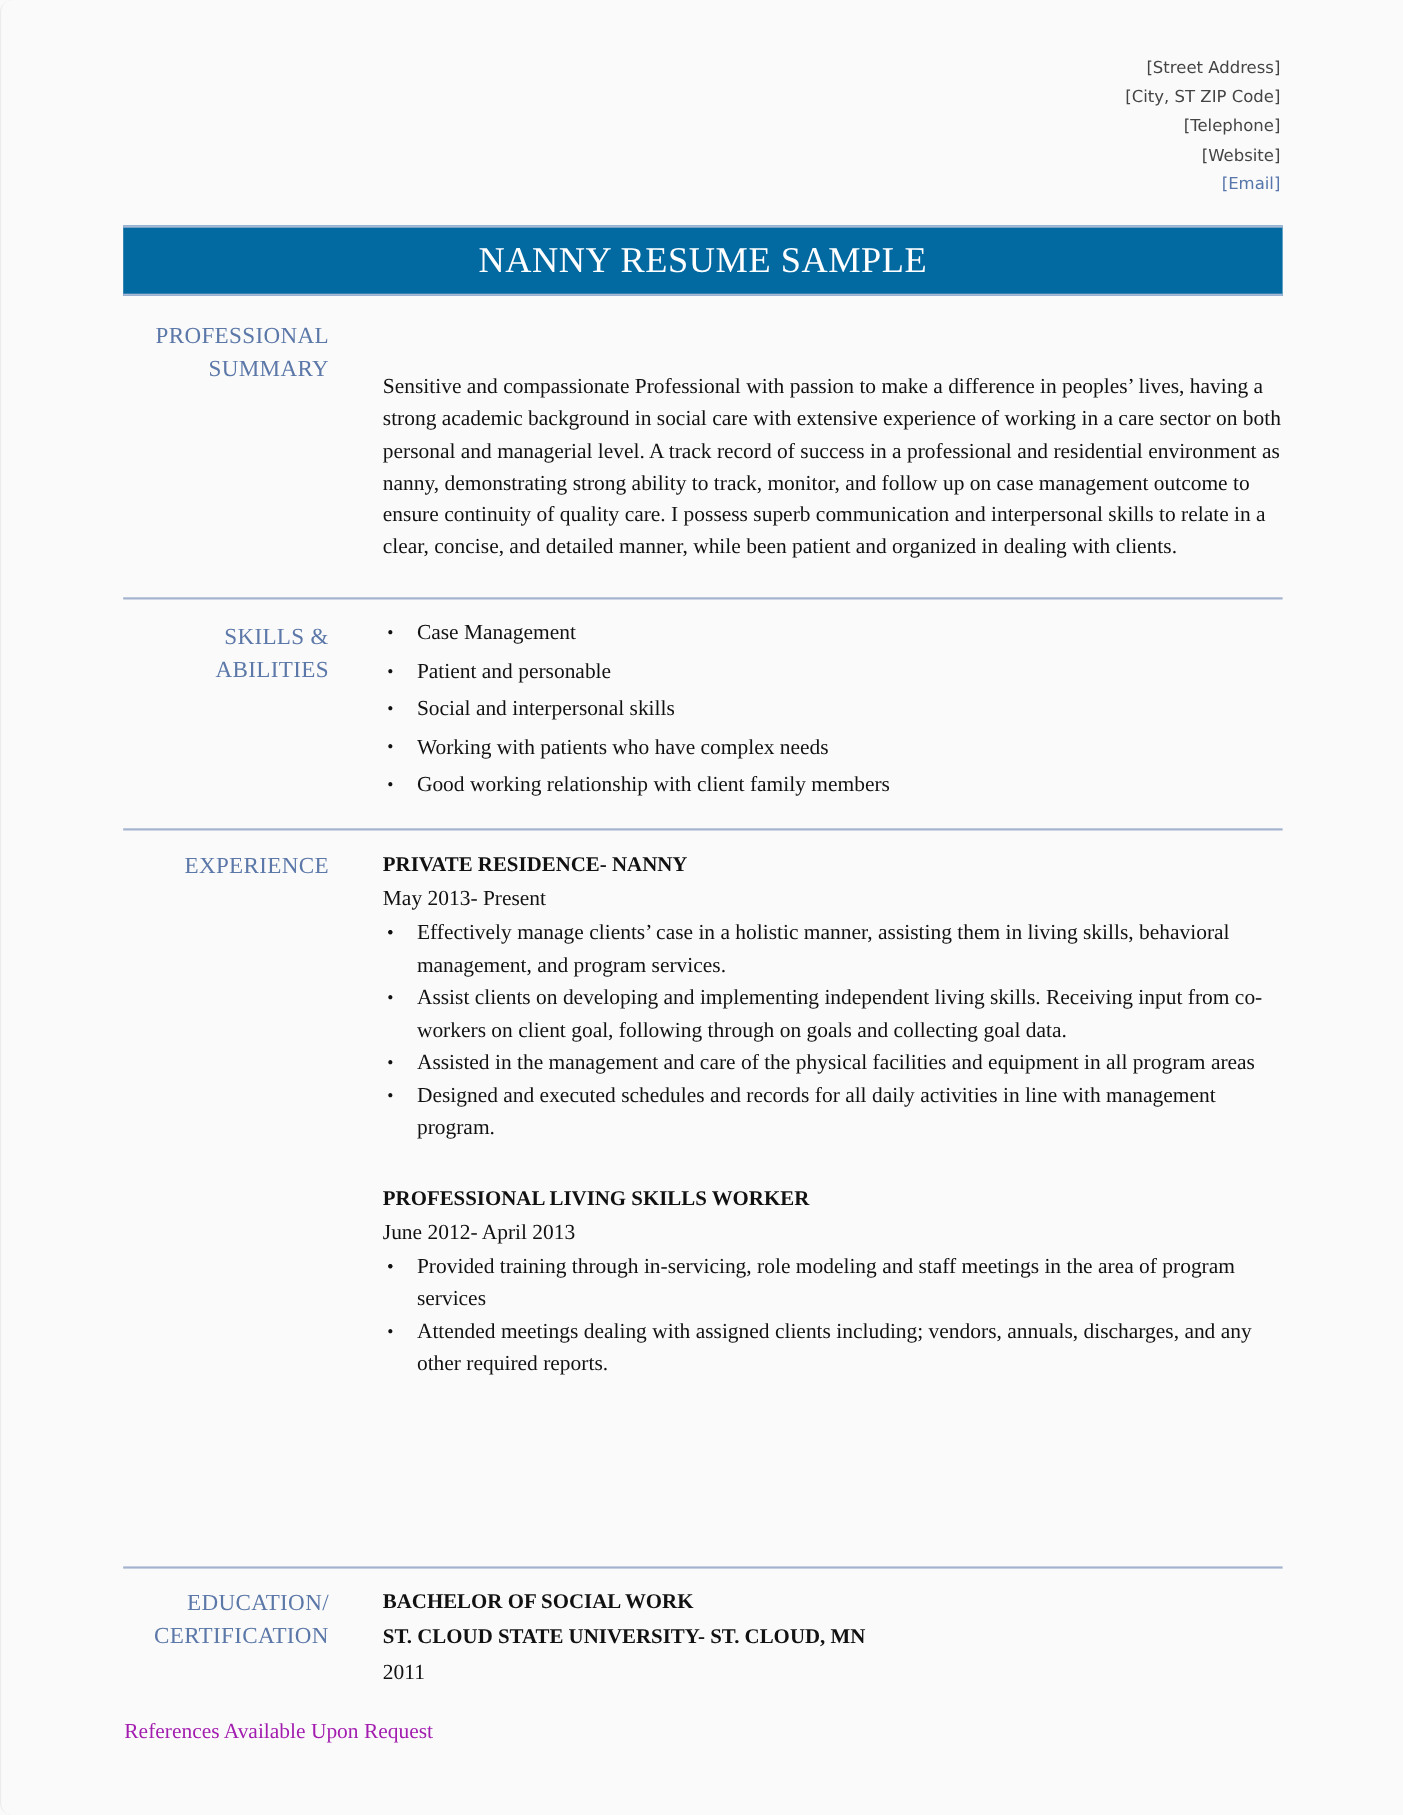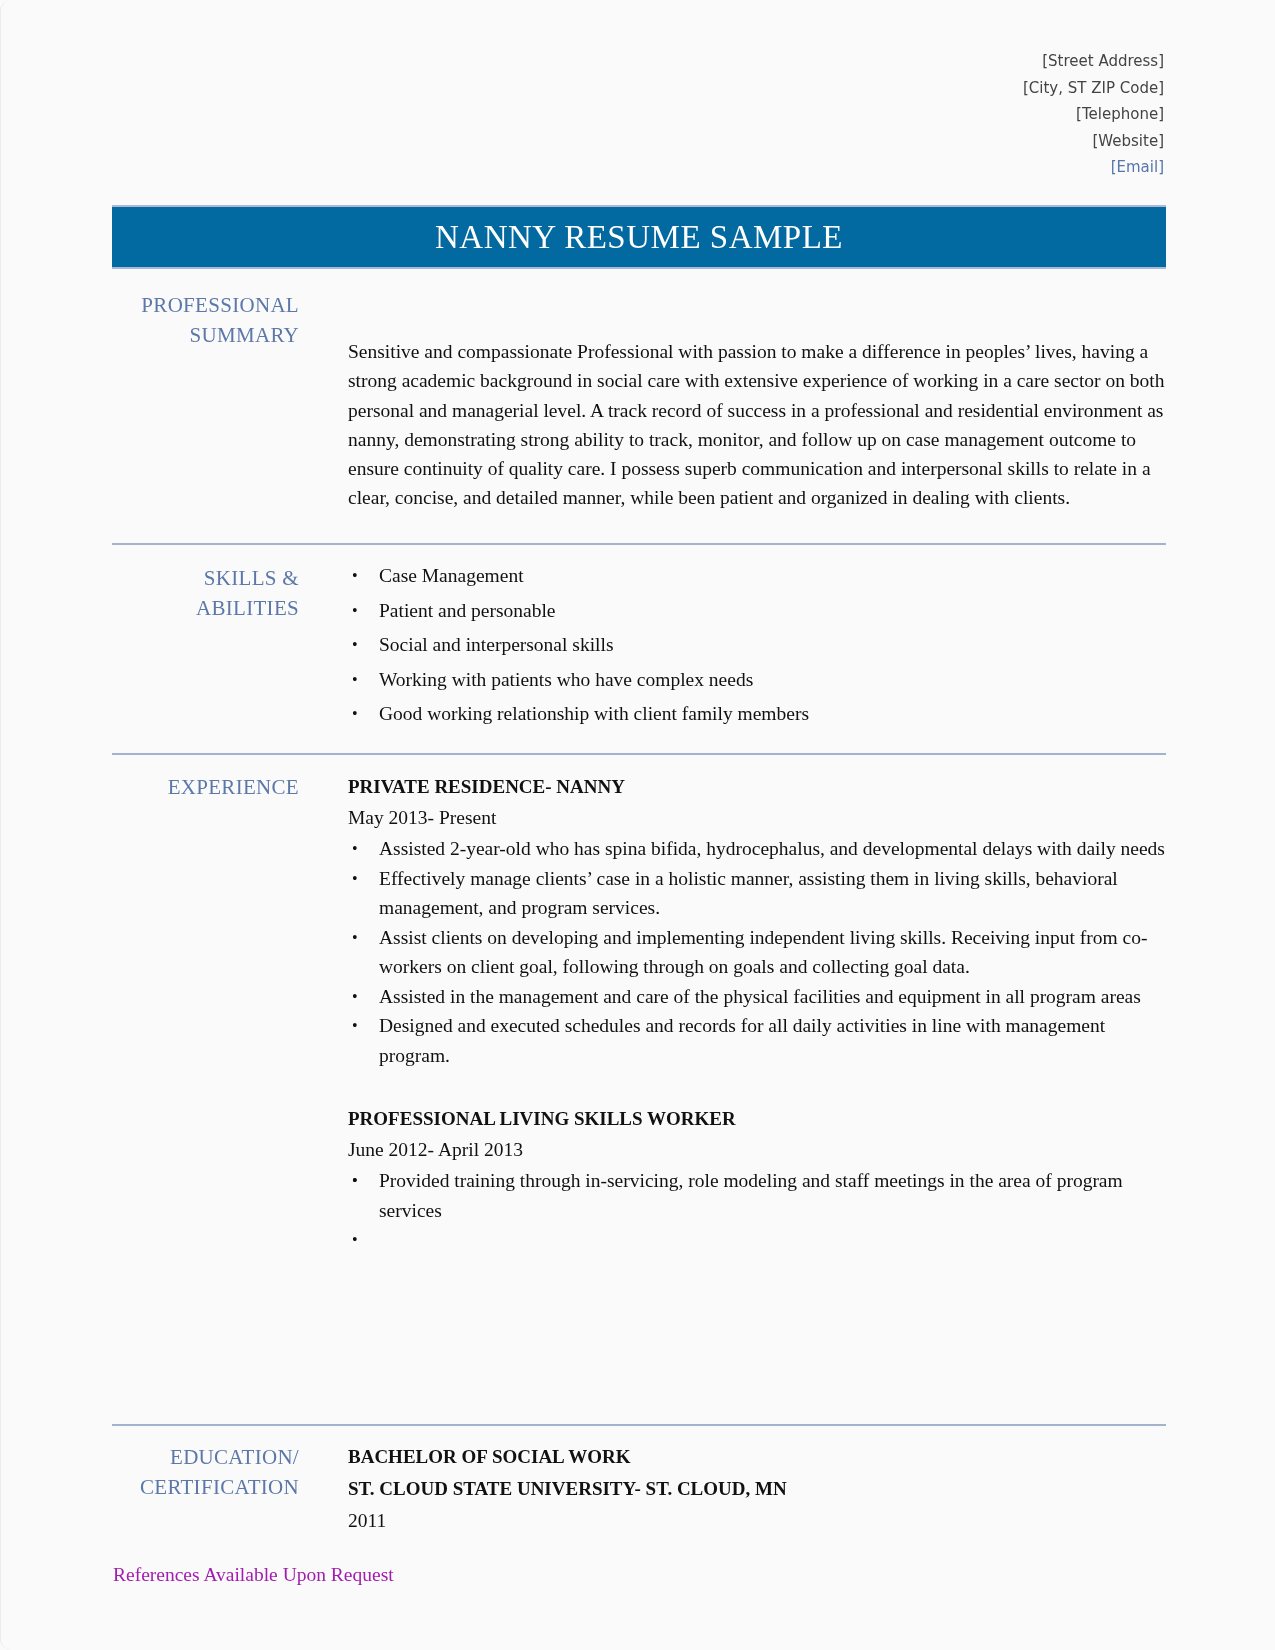--- a/index.html
+++ b/index.html
@@ -185,34 +185,34 @@
 
   <div class="divider" style="top:753px;"></div>
 
   <div class="section" style="top:772px;">
     <div class="label" style="top:0;">EXPERIENCE</div>
     <div class="content" style="top:0;">
       <div>
         <div class="job-title">PRIVATE RESIDENCE- NANNY</div>
         <div class="job-dates">May 2013- Present</div>
         <ul class="bullets exp">
-          <li><span class="dot">•</span><span>Assisted 2-year-old who has spina bifida, hydrocephalus, and developmental delays with daily needs</span></li>
+          <li><span class="dot">•</span></li>
           <li><span class="dot">•</span><span>Effectively manage clients’ case in a holistic manner, assisting them in living skills, behavioral management, and program services.</span></li>
           <li><span class="dot">•</span><span>Assist clients on developing and implementing independent living skills. Receiving input from co-workers on client goal, following through on goals and collecting goal data.</span></li>
           <li><span class="dot">•</span><span>Assisted in the management and care of the physical facilities and equipment in all program areas</span></li>
           <li><span class="dot">•</span><span>Designed and executed schedules and records for all daily activities in line with management program.</span></li>
         </ul>
       </div>
       <div style="margin-top:34px;">
         <div class="job-title">PROFESSIONAL LIVING SKILLS WORKER</div>
         <div class="job-dates">June 2012- April 2013</div>
         <ul class="bullets exp">
           <li><span class="dot">•</span></li>
           <li><span class="dot">•</span><span>Provided training through in-servicing, role modeling and staff meetings in the area of program services</span></li>
-          <li><span class="dot">•</span></li>
+          <li><span class="dot">•</span><span>Attended meetings dealing with assigned clients including; vendors, annuals, discharges, and any other required reports.</span></li>
         </ul>
       </div>
     </div>
   </div>
 
   <div class="divider" style="top:1424px;"></div>
 
   <div class="section" style="top:1442px;">
     <div class="label" style="top:0;">
       <div>EDUCATION/</div>

